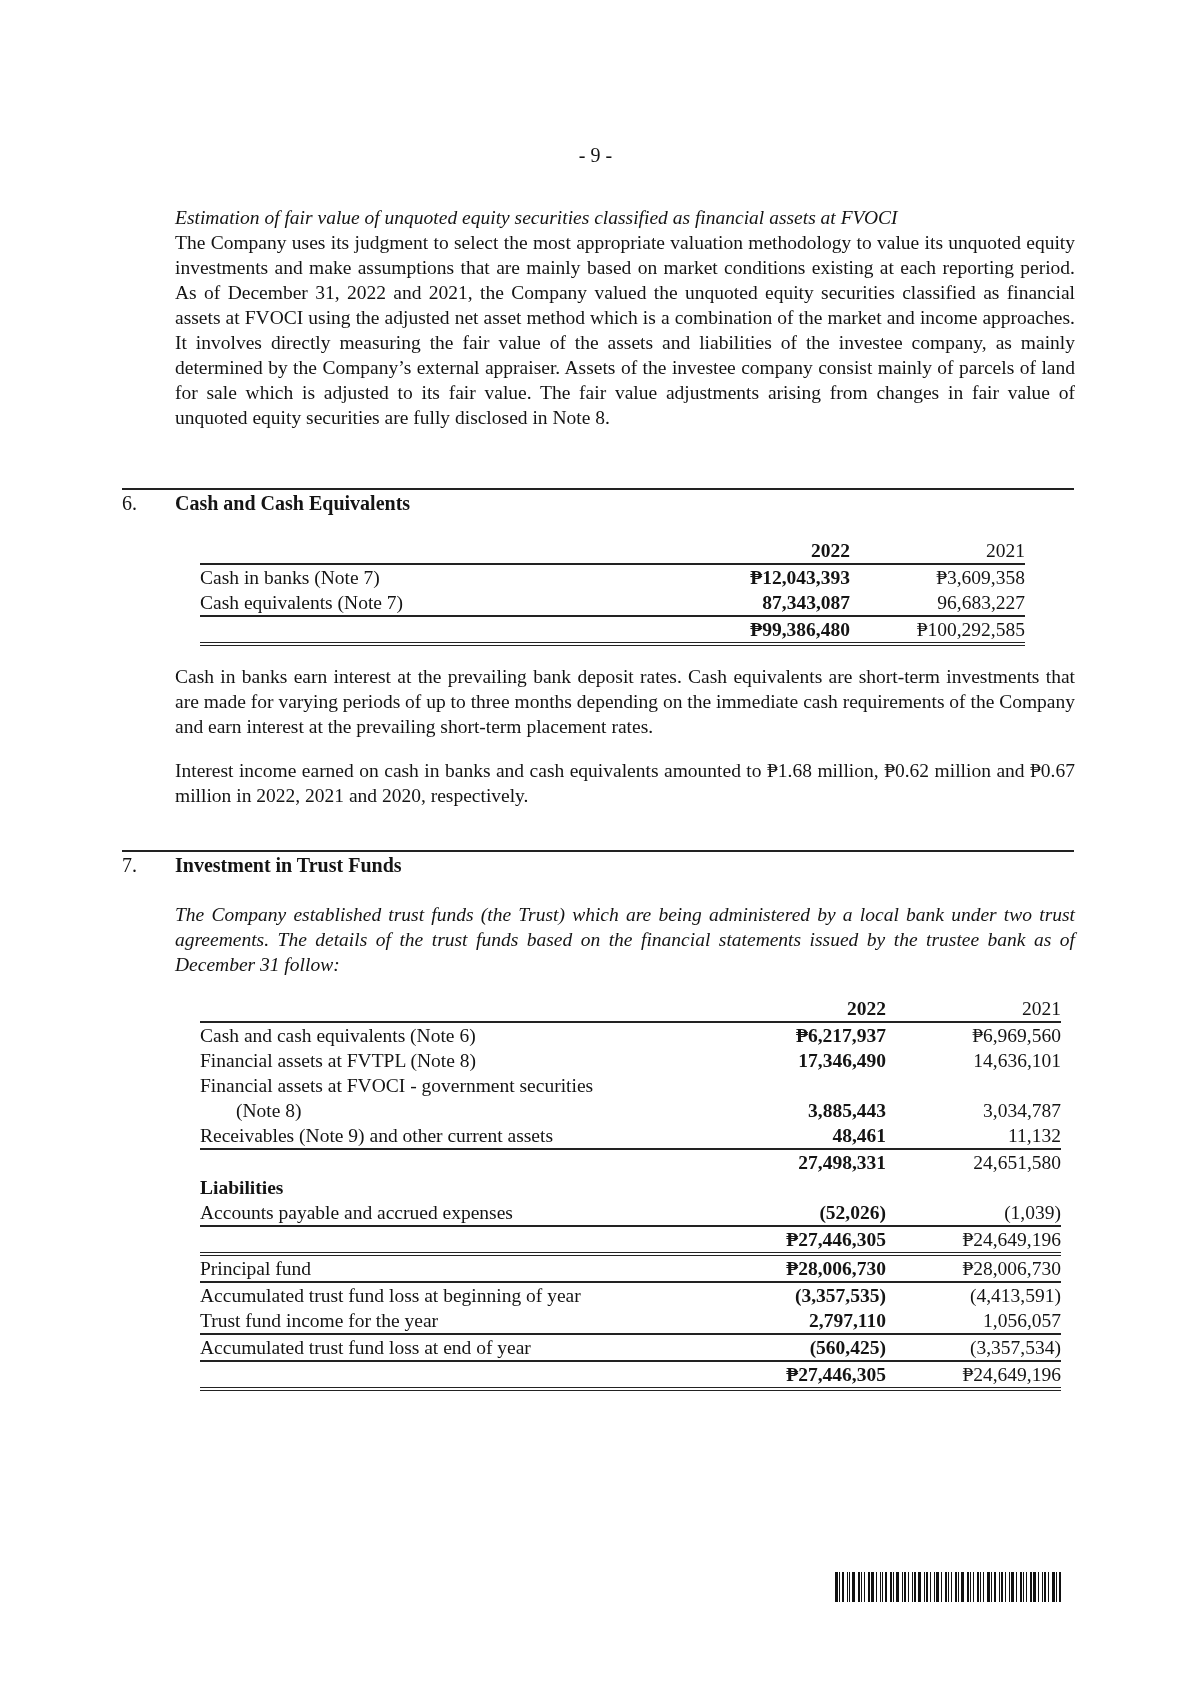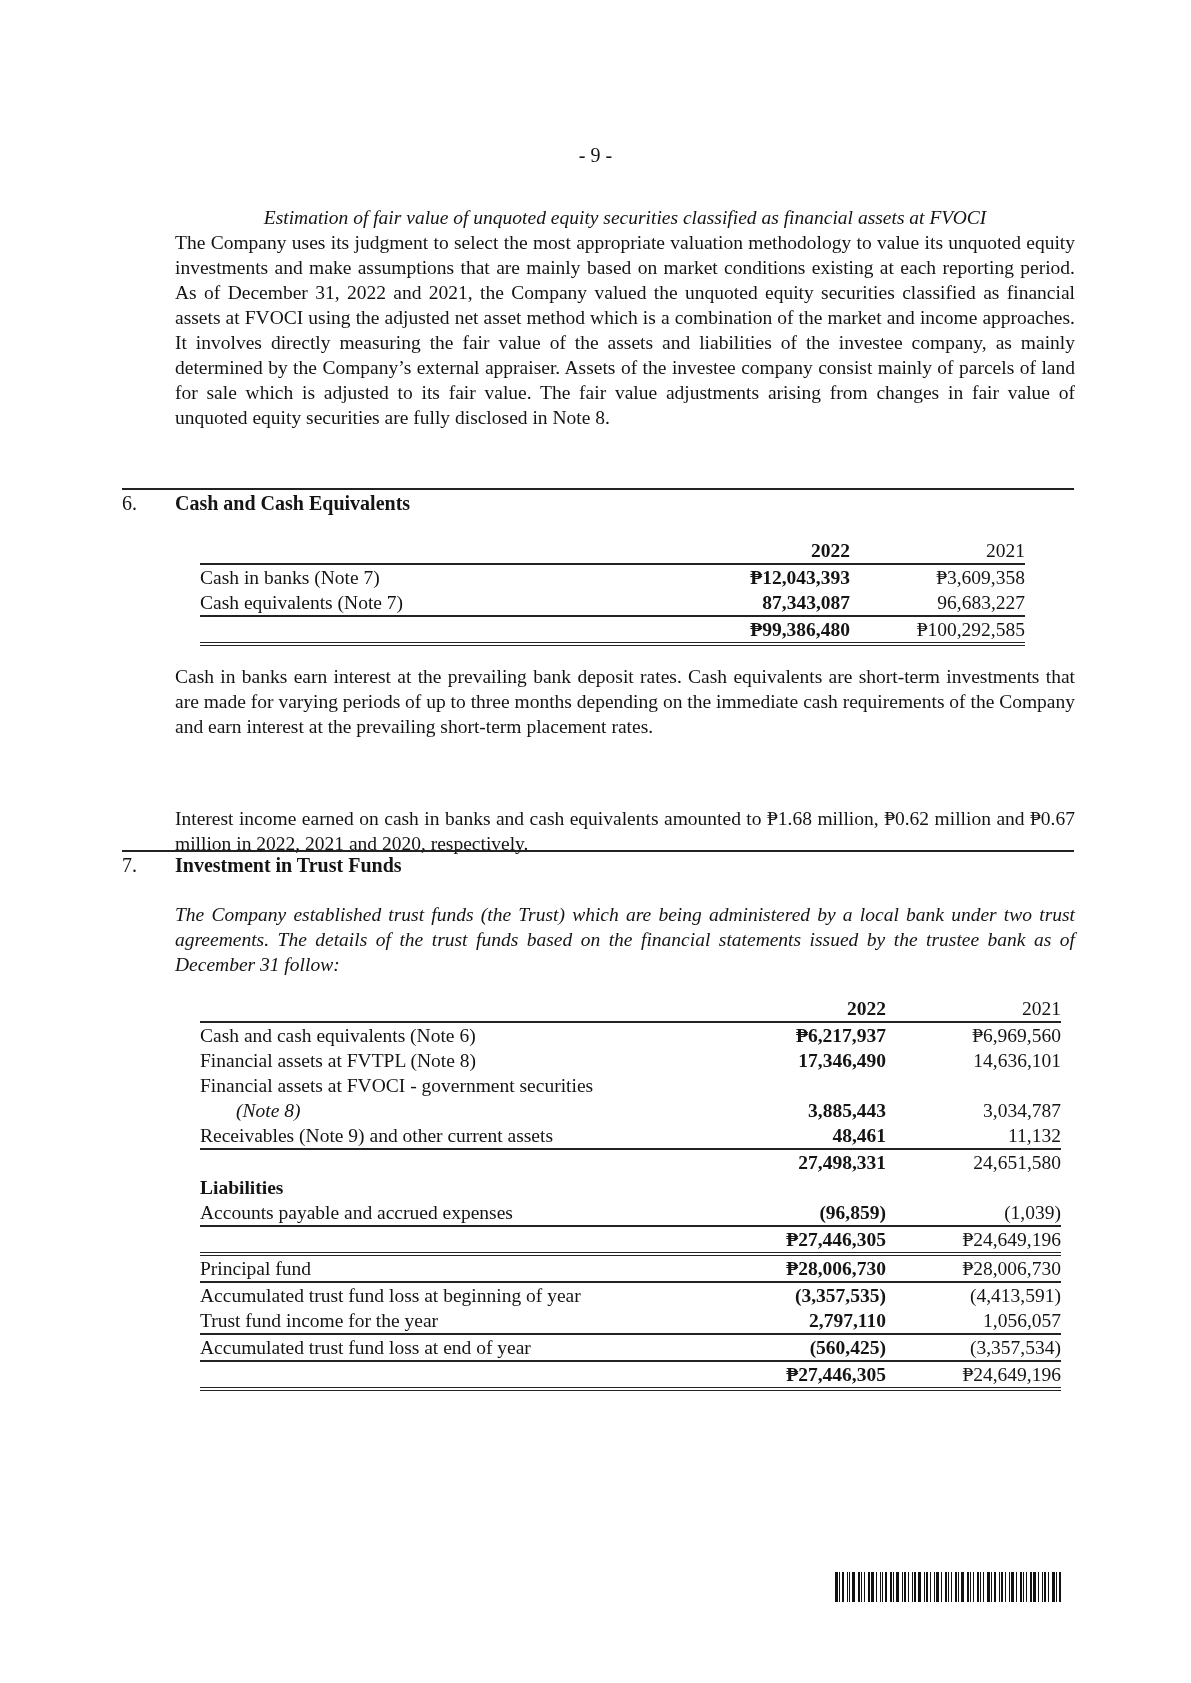--- a/index.html
+++ b/index.html
@@ -1,33 +1,33 @@
 <!DOCTYPE html>
 <html><head>
 <meta charset="utf-8">
 <style>
   html, body { margin:0; padding:0; background:#ffffff; }
   body { width:1191px; height:1683px; position:relative; font-family:"Liberation Serif", serif; color:#141414; overflow:hidden; }
   .page-num { position:absolute; top:144px; left:0; width:1191px; text-align:center; font-size:20px; }
   .block { position:absolute; left:175px; width:900px; font-size:19.5px; line-height:25px; }
   .just { text-align:justify; text-align-last:left; }
-  .italic-title { font-style:italic;text-align:center; }
+  .italic-title { font-style:italic; }
   .section-rule { position:absolute; left:122px; width:952px; height:0; border-top:2px solid #222; }
   .section-head { position:absolute; left:122px; font-size:20px; font-weight:bold; }
   .section-head .num { font-weight:normal; display:inline-block; width:53px; }
   table.fin { position:absolute; border-collapse:collapse; font-size:19.5px; }
   table.fin td { padding:0; height:25px; line-height:24px; vertical-align:bottom; }
   td.lbl { width:500px; text-align:left; }
   td.c22 { width:150px; text-align:right; font-weight:bold; }
   td.c21 { width:175px; text-align:right; }
   .ul-single td { border-bottom:2px solid #222; }
   .dbl td { border-bottom:4px double #222; }
   .head-row td { border-bottom:2px solid #222; }
   .cat { font-weight:bold; }
-  .indent { padding-left:36px !important;font-style:italic; }
+  .indent { padding-left:36px !important; }
   .barcode { position:absolute; left:835px; top:1572px; width:240px; height:30px; display:flex; align-items:stretch; }
   .barcode span { display:block; background:#111; margin-right:1px; }
 </style>
 </head>
 <body>
 
 <div class="page-num">- 9 -</div>
 
 <div class="block" style="top:205px;">
   <div class="italic-title">Estimation of fair value of unquoted equity securities classified as financial assets at FVOCI</div>
@@ -58,21 +58,21 @@
   </tr>
   <tr class="dbl">
     <td class="lbl"></td>
     <td class="c22">₱99,386,480</td>
     <td class="c21">₱100,292,585</td>
   </tr>
 </tbody>
   </table>
 
 <div class="block just" style="top:664px;">Cash in banks earn interest at the prevailing bank deposit rates.  Cash equivalents are short-term investments that are made for varying periods of up to three months depending on the immediate cash requirements of the Company and earn interest at the prevailing short-term placement rates.</div>
-<div class="block just" style="top:758px;margin-top:48px;">Interest income earned on cash in banks and cash equivalents amounted to ₱1.68 million, ₱0.62 million and ₱0.67 million in 2022, 2021 and 2020, respectively.</div>
+<div class="block just" style="top:758px;">Interest income earned on cash in banks and cash equivalents amounted to ₱1.68 million, ₱0.62 million and ₱0.67 million in 2022, 2021 and 2020, respectively.</div>
 
 <div class="section-rule" style="top:850px;"></div>
 <div class="section-head" style="top:854px;">
   <span class="num">7.</span><span>Investment in Trust Funds</span>
 </div>
 
 <div class="block just" style="top:902px;font-style:italic;">The Company established trust funds (the Trust) which are being administered by a local bank under two trust agreements.  The details of the trust funds based on the financial statements issued by the trustee bank as of December 31 follow:</div>
 
 <table class="fin" style="left:200px; top:996px;">
   <tbody>
@@ -111,21 +111,21 @@
     <td class="c22">27,498,331</td>
     <td class="c21">24,651,580</td>
   </tr>
   <tr>
     <td class="lbl cat">Liabilities</td>
     <td class="c22"></td>
         <td class="c21"></td>
   </tr>
   <tr class="ul-single">
     <td class="lbl">Accounts payable and accrued expenses</td>
-    <td class="c22">(96,859)</td>
+    <td class="c22">(52,026)</td>
     <td class="c21">(1,039)</td>
   </tr>
   <tr class="dbl">
     <td class="lbl"></td>
     <td class="c22">₱27,446,305</td>
     <td class="c21">₱24,649,196</td>
   </tr>
   <tr class="ul-single">
     <td class="lbl">Principal fund</td>
     <td class="c22">₱28,006,730</td>

